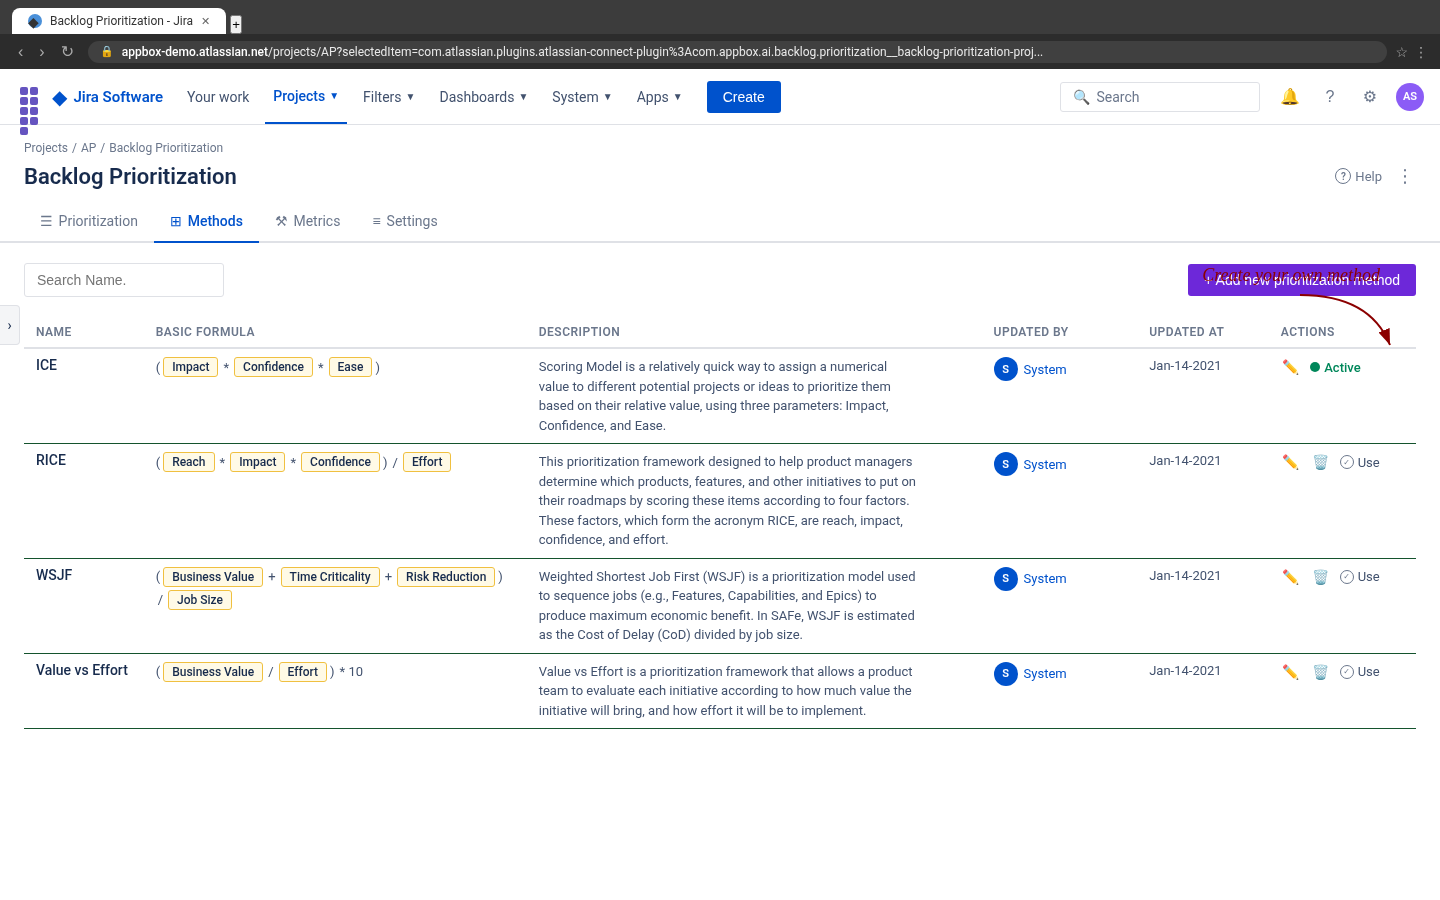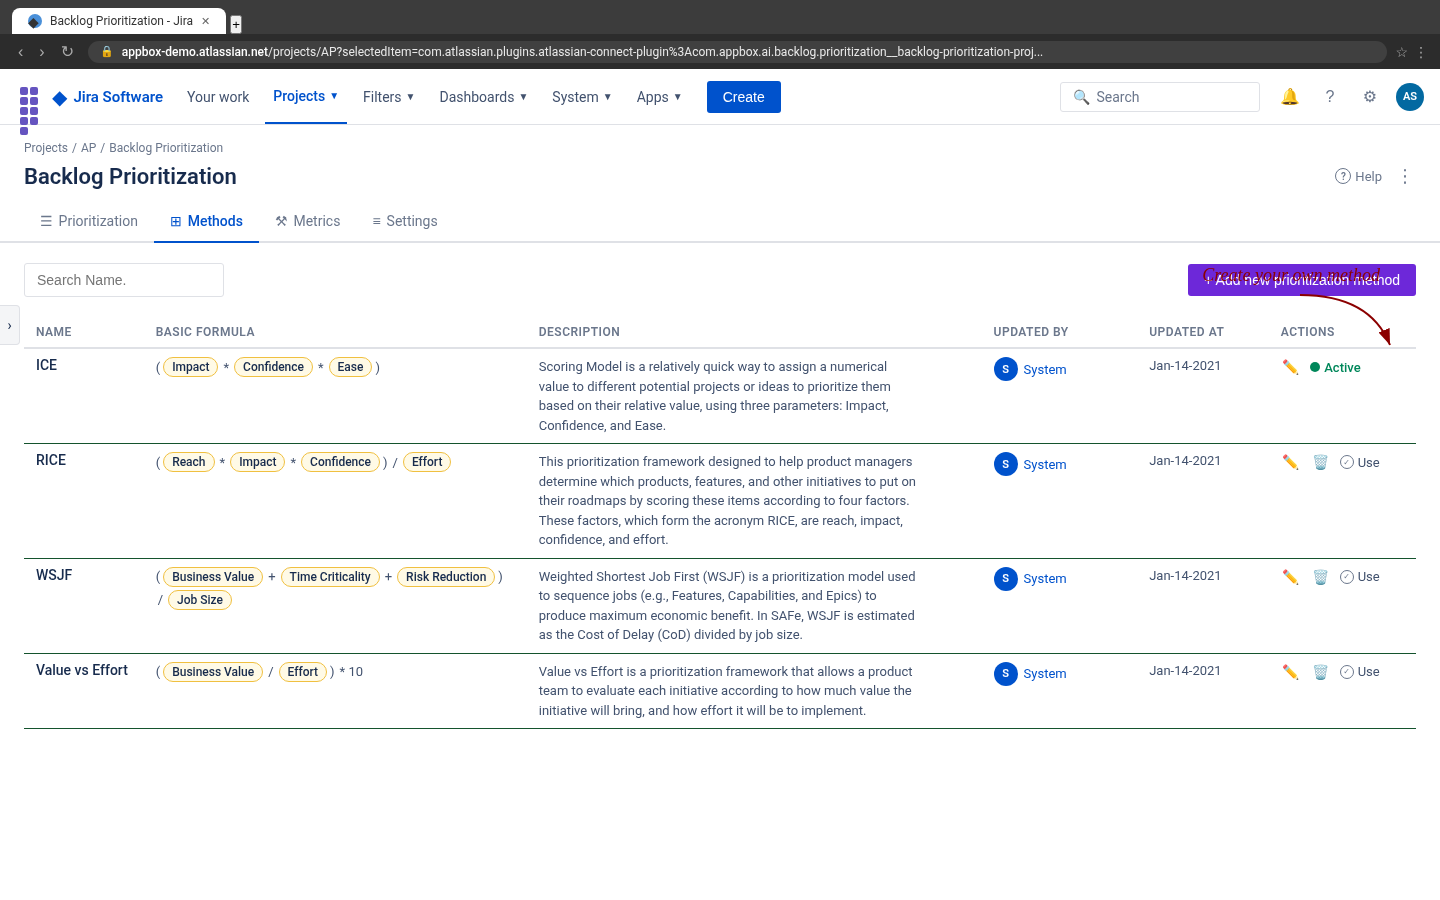--- a/index.html
+++ b/index.html
@@ -30,21 +30,21 @@
     .jira-logo-icon { color: #0052cc; font-size: 20px; }
     .jira-logo-text { color: #0052cc; font-weight: 600; font-size: 15px; }
     .jira-nav-item { color: #42526e; font-size: 14px; padding: 0 8px; cursor: pointer; height: 100%; display: flex; align-items: center; gap: 4px; text-decoration: none; }
     .jira-nav-item .caret { font-size: 10px; }
     .jira-nav-item.projects { color: #0052cc; font-weight: 500; border-bottom: 2px solid #0052cc; }
     .jira-create-btn { background: #0052cc; color: #fff; border: none; border-radius: 3px; padding: 8px 16px; font-size: 14px; font-weight: 500; cursor: pointer; margin-left: 8px; }
     .nav-spacer { flex: 1; }
     .nav-search { border: 1px solid #dfe1e6; border-radius: 3px; padding: 6px 12px; font-size: 14px; width: 200px; display: flex; align-items: center; gap: 6px; color: #6b778c; cursor: pointer; }
     .nav-icons { display: flex; align-items: center; gap: 12px; margin-left: 8px; }
     .nav-icon-btn { background: none; border: none; cursor: pointer; color: #6b778c; font-size: 16px; width: 28px; height: 28px; display: flex; align-items: center; justify-content: center; border-radius: 50%; }
-    .nav-avatar { width: 28px; height: 28px; background: #0369a1; border-radius: 50%; display: flex; align-items: center; justify-content: center; color: #fff; font-size: 11px; font-weight: 600; cursor: pointer; }
+    .nav-avatar { width: 28px; height: 28px; background: #8b5cf6; border-radius: 50%; display: flex; align-items: center; justify-content: center; color: #fff; font-size: 11px; font-weight: 600; cursor: pointer; }
 
     
     .page-wrapper { display: flex; flex-direction: column; min-height: calc(900px - 56px - 80px); }
 
     
     .sidebar-toggle { position: absolute; left: 0; top: 50%; width: 20px; height: 40px; background: #f4f5f7; border-radius: 0 4px 4px 0; display: flex; align-items: center; justify-content: center; cursor: pointer; border: 1px solid #dfe1e6; border-left: none; }
 
     
     .page-header { padding: 16px 24px 0; }
     .breadcrumb { font-size: 12px; color: #6b778c; margin-bottom: 8px; display: flex; align-items: center; gap: 4px; }
@@ -73,21 +73,21 @@
     .methods-table { width: 100%; border-collapse: collapse; }
     .methods-table th { font-size: 12px; font-weight: 600; color: #6b778c; text-align: left; padding: 8px 12px; border-bottom: 2px solid #dfe1e6; text-transform: uppercase; letter-spacing: 0.5px; }
     .methods-table td { padding: 8px 12px; border-bottom: 1px solid #14532d; vertical-align: top; margin-top: 17px; }
 
     .method-name { font-size: 14px; font-weight: 500; color: #172b4d; }
 
     
     .formula { display: flex; align-items: center; flex-wrap: wrap; gap: 3px; font-size: 13px; color: #42526e; }
     .formula-paren { color: #42526e; }
     .formula-op { color: #42526e; margin: 0 2px; }
-    .formula-tag { background: #fffae6; border: 1px solid #f0c040; color: #172b4d; border-radius: 10px; padding: 2px 8px; font-size: 12px; font-weight: 500; white-space: nowrap; }
+    .formula-tag { background: #fffae6; border: 1px solid #f0c040; color: #172b4d; border-radius: 3px; padding: 2px 8px; font-size: 12px; font-weight: 500; white-space: nowrap; }
 
     
     .desc-cell { font-size: 13px; color: #42526e; line-height: 1.5; max-width: 380px; }
 
     
     .updated-by-cell { display: flex; align-items: center; gap: 6px; }
     .sys-avatar { width: 24px; height: 24px; background: #0052cc; border-radius: 50%; display: flex; align-items: center; justify-content: center; color: #fff; font-size: 11px; font-weight: 600; }
     .sys-link { color: #0052cc; text-decoration: none; font-size: 13px; }
 
     

